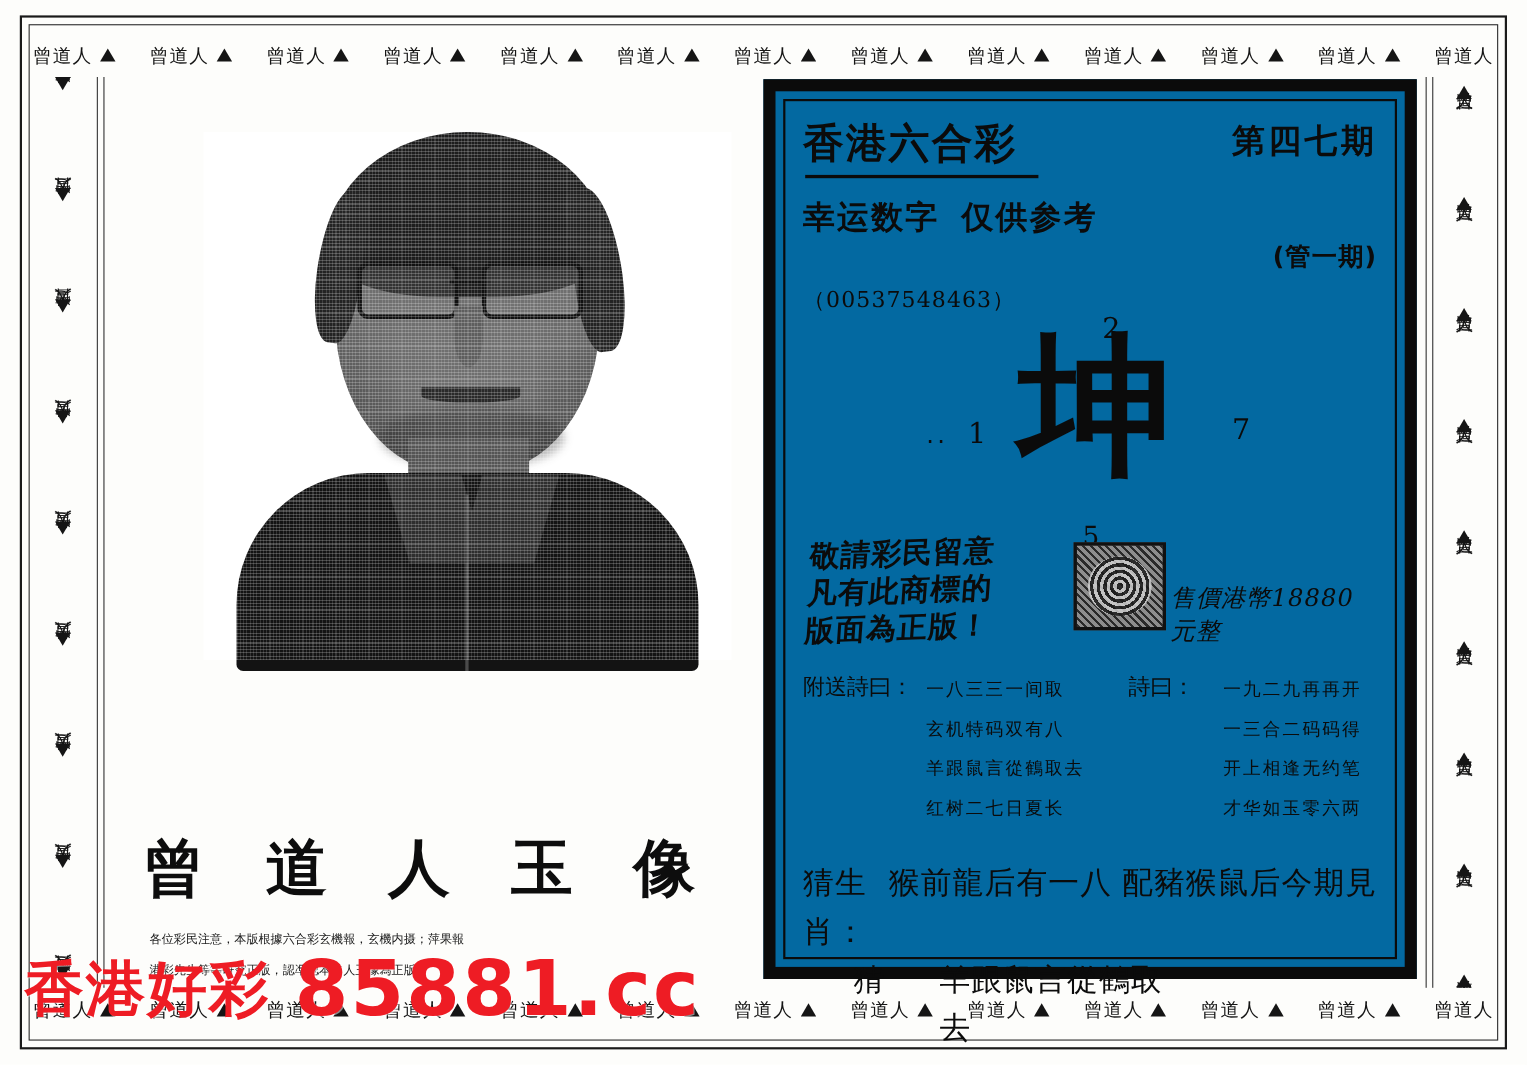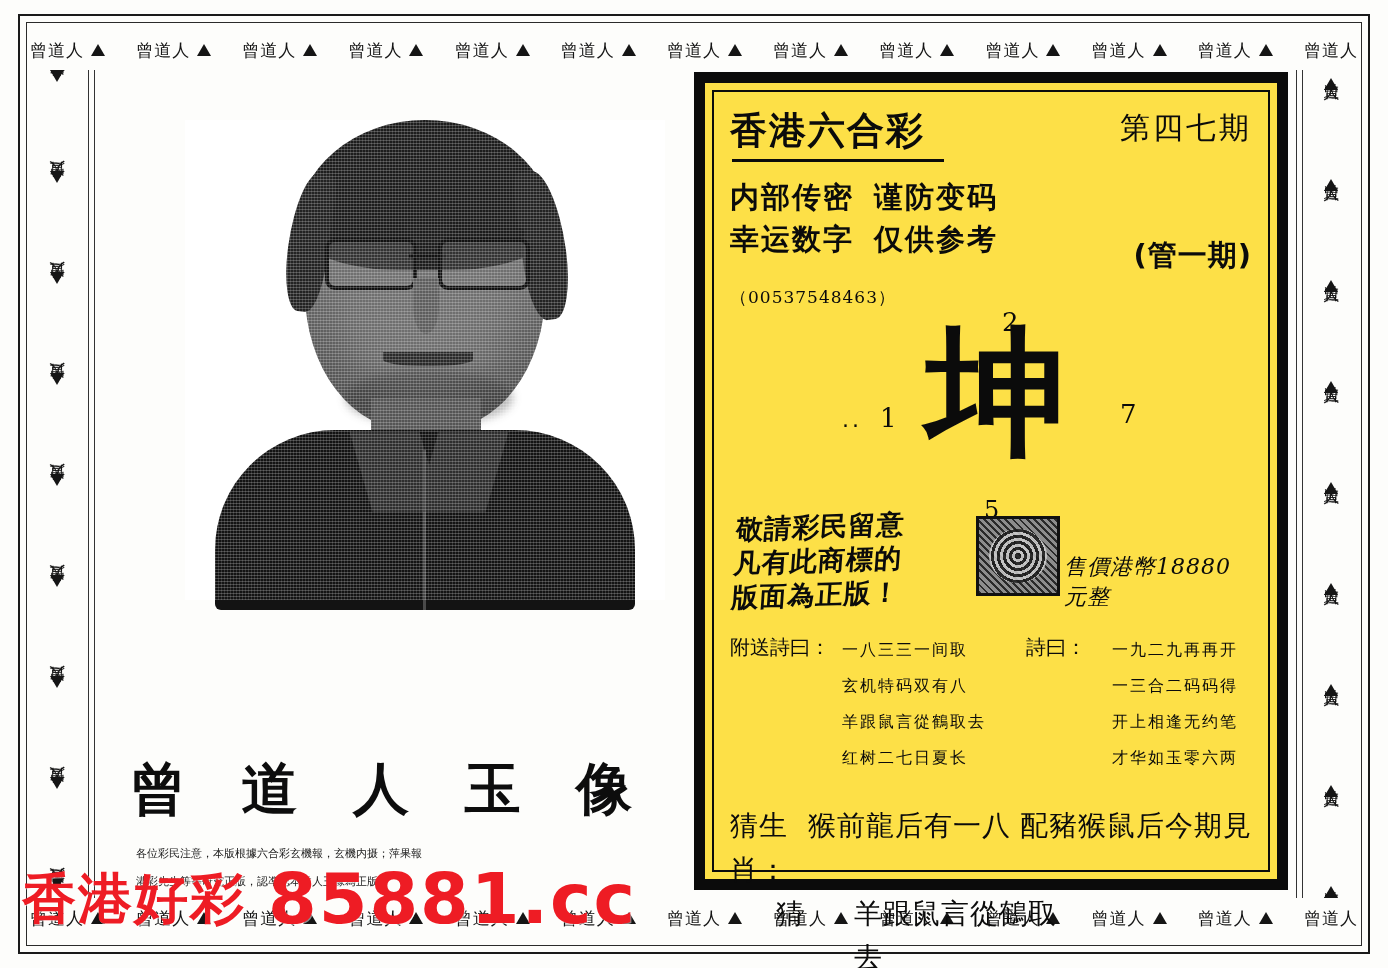--- a/index.html
+++ b/index.html
@@ -298,21 +298,21 @@
   }
 
   
   .poster {
     position: absolute;
     left: 694px;
     top: 72px;
     width: 594px;
     height: 818px;
     border: 11px solid #0b0b0b;
-    background: #fde047;
+    background: #0369a1;
     box-sizing: border-box;
   }
   .poster-inner {
     position: absolute;
     inset: 7px;
     border: 2px solid #0b0b0b;
     box-sizing: border-box;
     padding: 14px 16px;
   }
   .poster-head {
@@ -333,21 +333,21 @@
     content: "";
     position: absolute;
     left: 2px;
     bottom: -2px;
     width: 212px;
     height: 3px;
     background: #0b0b0b;
   }
   .issue {
     font-family: "DejaVu Serif", serif;
-    font-weight: normal;
+    font-weight: bold;
     font-size: 30px;
     letter-spacing: 3px;
     color: #0b0b0b;
     margin-top: 2px;
   }
   .slogan {
     margin-top: 16px;
     display: flex;
     align-items: flex-start;
     justify-content: space-between;
@@ -357,29 +357,29 @@
     font-weight: bold;
     font-size: 29px;
     line-height: 42px;
     letter-spacing: 2px;
     color: #0b0b0b;
   }
   .slogan-lines span { margin-right: 20px; }
   .slogan-note {
     font-family: "DejaVu Sans", sans-serif;
     font-weight: bold;
-    font-size: 29px;
-    color: #0b0b0b;
-    margin-top: 60px;
+    font-size: 23px;
+    color: #0b0b0b;
+    margin-top: 42px;
     letter-spacing: 1px;
   }
   .serial {
     margin-top: 10px;
     font-family: "DejaVu Serif", serif;
-    font-size: 17px;
+    font-size: 20px;
     letter-spacing: 1px;
     color: #0b0b0b;
   }
 
   
   .glyph-zone {
     position: relative;
     height: 195px;
     margin-top: 2px;
   }
@@ -756,23 +756,20 @@
     <div class="poster-inner">
 
       <div class="poster-head">
         <div class="brand">香港六合彩</div>
         <div class="issue">第四七期</div>
       </div>
 
       <div class="slogan">
         <div class="slogan-lines">
           <div>
-            <span>内部传密</span><span>谨防变码</span>
-          </div>
-          <div>
             <span>幸运数字</span><span>仅供参考</span>
           </div>
         </div>
         <div class="slogan-note">(管一期)</div>
       </div>
 
       <div class="serial">（00537548463）</div>
 
       <div class="glyph-zone">
         <div class="dots">..</div>

